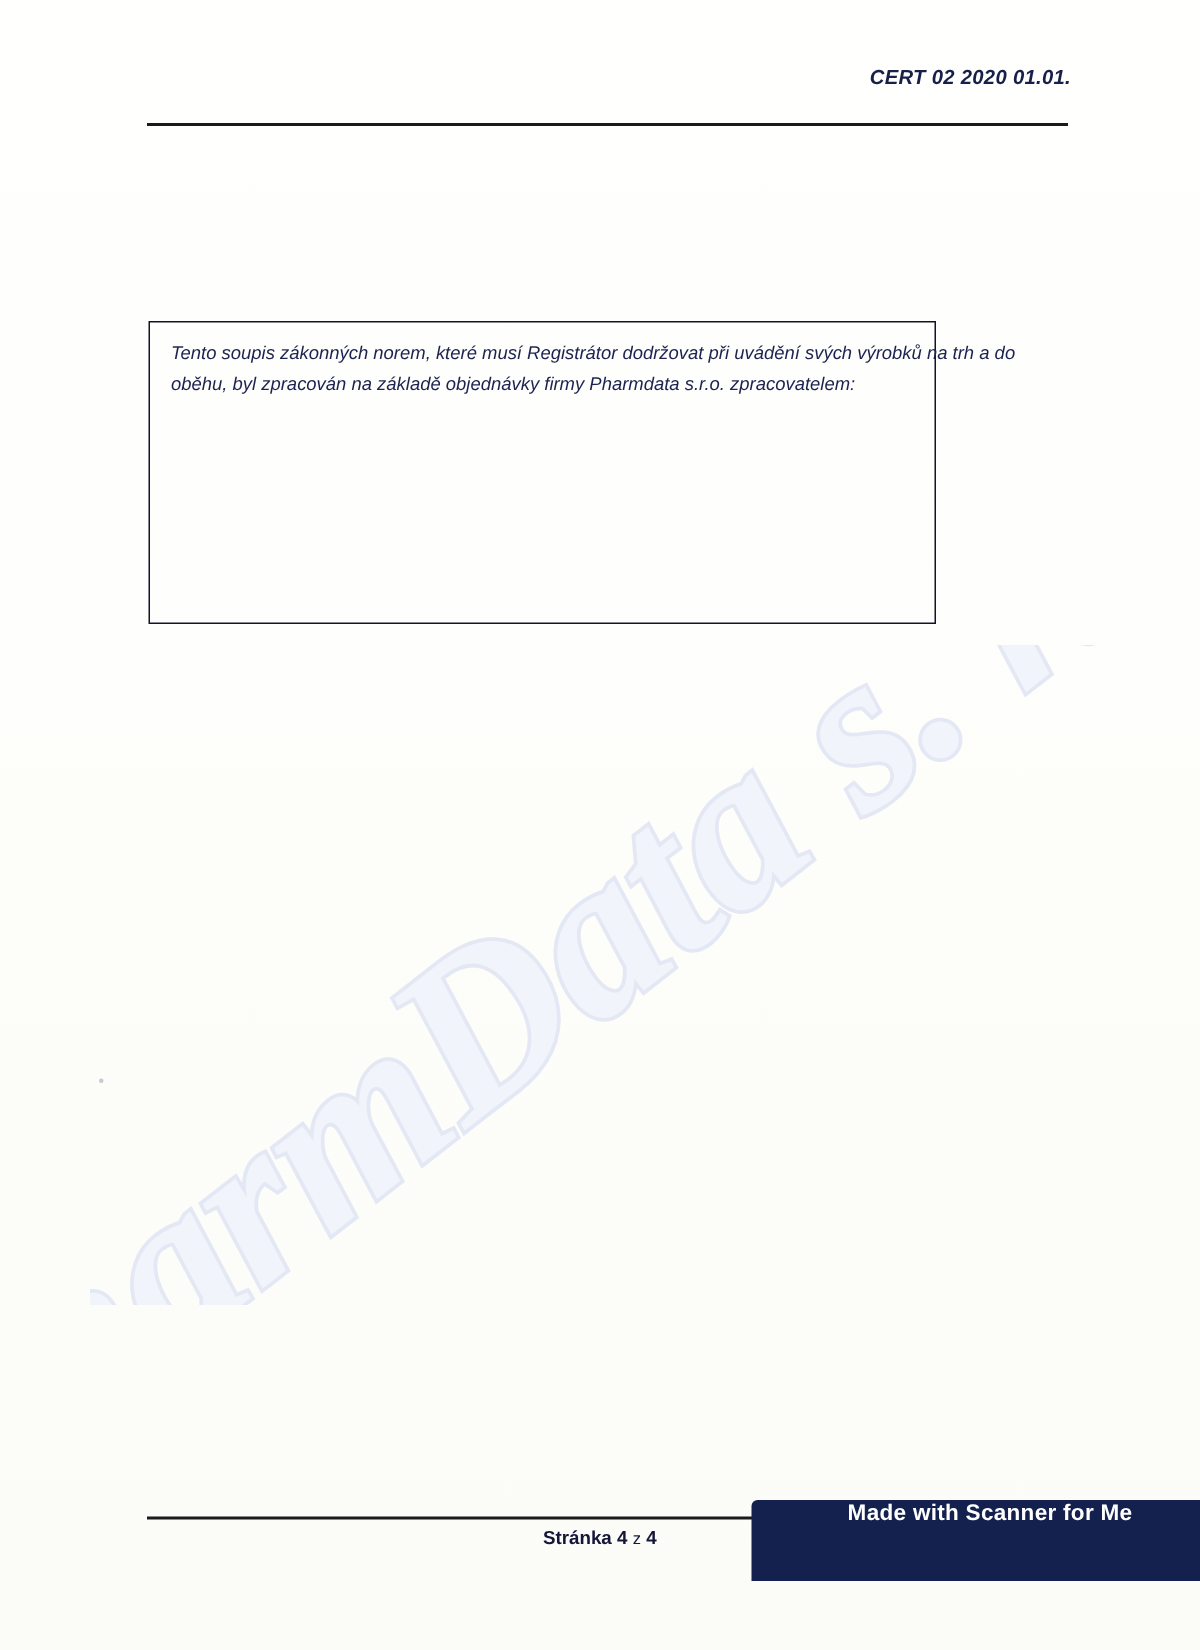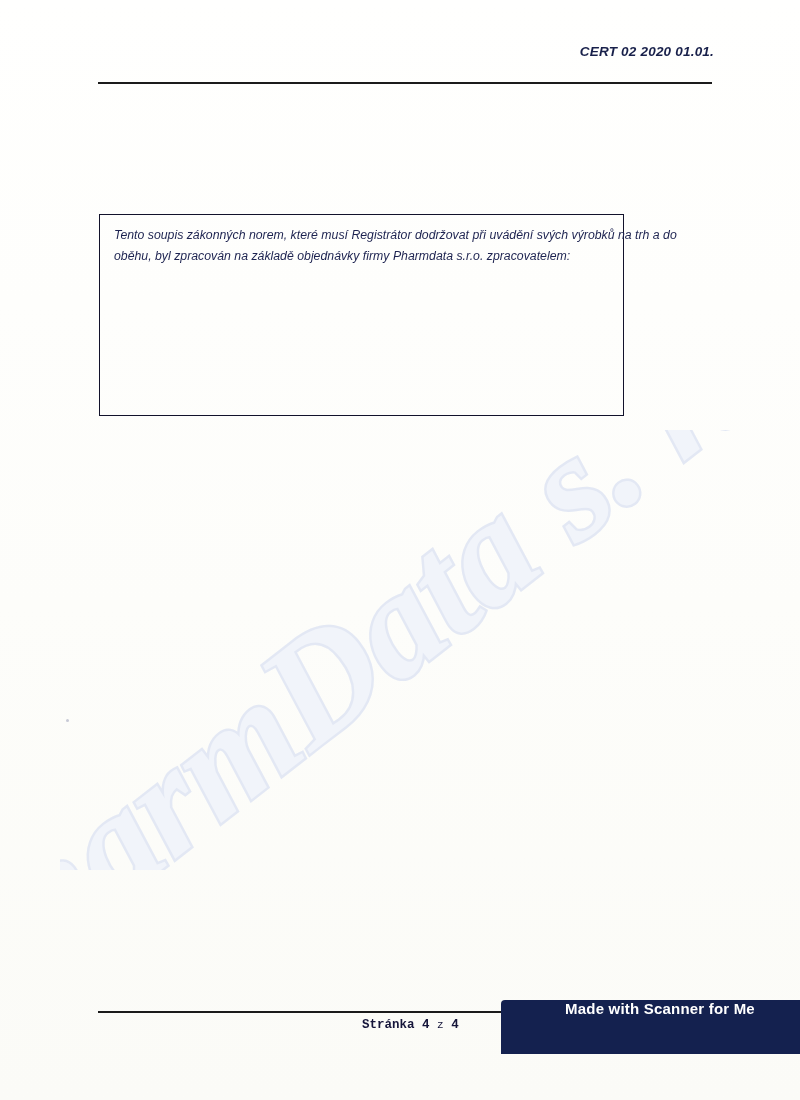--- a/index.html
+++ b/index.html
@@ -121,21 +121,21 @@
     left: 98px;
     top: 1011px;
     width: 614px;
     height: 2px;
     background: #1b1b1b;
   }
   .footer-page {
     position: absolute;
     left: 362px;
     top: 1018px;
-    font-family: Liberation Mono, monospace;
+    font-family: Liberation Sans, sans-serif;
     font-size: 12.5px;
     font-weight: bold;
     color: #15153a;
     white-space: nowrap;
   }
   .footer-page .small {
     font-weight: normal;
     font-size: 11px;
   }
   .scanner-badge {

